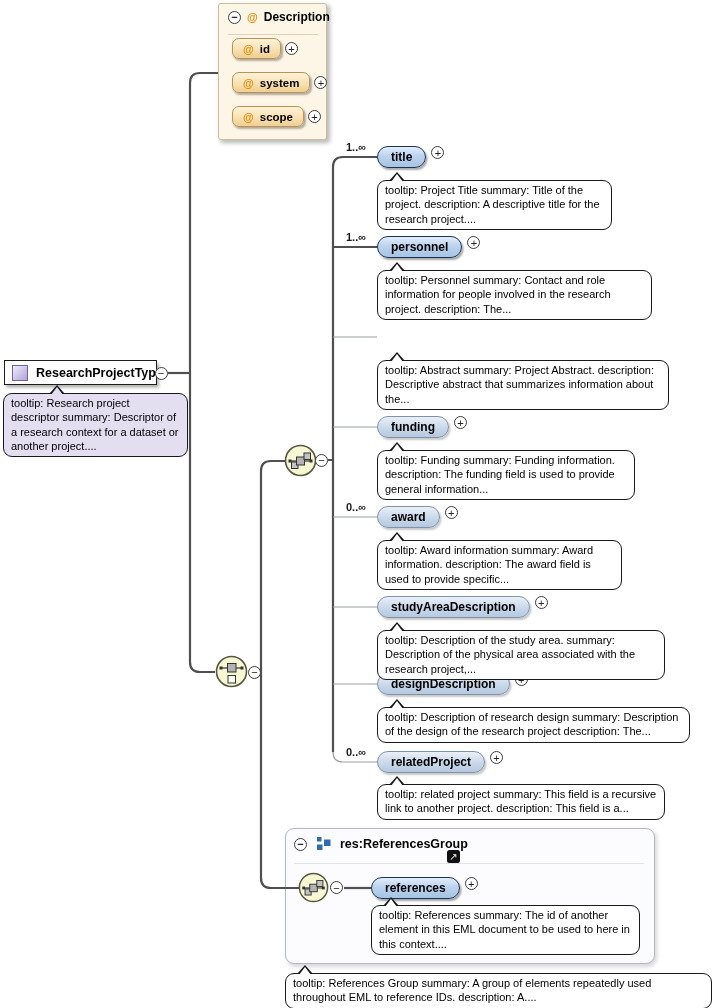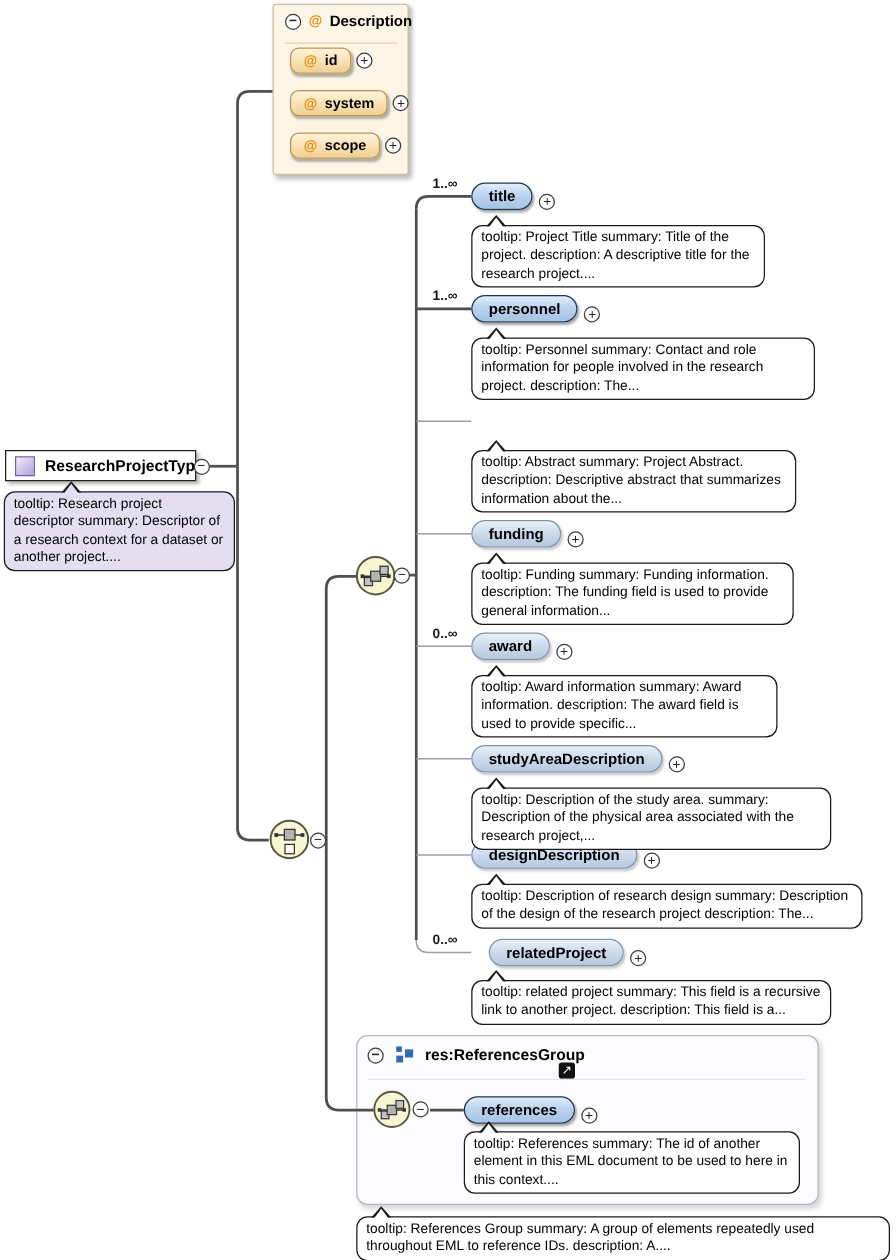--- a/index.html
+++ b/index.html
@@ -6,21 +6,21 @@
   #canvas{position:relative;width:717px;height:1008px;background:#fff;overflow:hidden;
           font-family:"Liberation Sans","DejaVu Sans",sans-serif;color:#000;}
   svg.wires{position:absolute;left:0;top:0;z-index:1;}
   .comp{position:absolute;z-index:2;}
   
   .pm{position:absolute;width:13px;height:13px;border-radius:50%;background:#fff;border:1px solid #3c3c3c;
       display:flex;align-items:center;justify-content:center;font-size:11px;line-height:10px;z-index:3;
       box-sizing:border-box;color:#222;}
   .pm.inline{position:static;flex:0 0 13px;}
   
-  .row{position:absolute;display:flex;align-items:flex-end;gap:5px;z-index:2;}
+  .row{position:absolute;display:flex;align-items:flex-start;gap:5px;z-index:2;}
   .pill{height:22px;border-radius:11px;display:flex;align-items:center;padding:0 13px;
         font-weight:bold;font-size:12px;white-space:nowrap;box-sizing:border-box;
         background:linear-gradient(180deg,#e2edfa 0%,#bcd3ee 45%,#a6c4e4 100%);
         border:1.5px solid #1b3452;box-shadow:1.5px 2px 2px rgba(0,0,0,.35);}
   .pill.optional{border:1px solid #7f93a8;box-shadow:1.5px 2px 2px rgba(0,0,0,.22);
         background:linear-gradient(180deg,#eaf0f7 0%,#c9d8ea 55%,#b6c9e0 100%);}
   .card{position:absolute;font-size:11px;font-weight:bold;color:#1a1a1a;z-index:2;white-space:nowrap;}
   
   .tip{position:absolute;background:#fff;border:1px solid #1a1a1a;border-radius:9px;
        padding:2px 7px 3px 7px;font-size:11px;line-height:1.3;z-index:4;box-sizing:border-box;}
@@ -198,21 +198,21 @@
     <span class="pm inline">+</span>
   </div>
   <div class="tip" style="left:377px;top:270px;width:275px;">tooltip: Personnel summary: Contact and role information for people involved in the research project. description: The...</div>
 
   <div class="row" style="left:377px;top:326px;margin-top:36px;">
     <div class="pill optional">
         <span>abstract</span>
       </div>
     <span class="pm inline">+</span>
   </div>
-  <div class="tip" style="left:377px;top:360px;width:260px;">tooltip: Abstract summary: Project Abstract. description: Descriptive abstract that summarizes information about the...</div>
+  <div class="tip" style="left:377px;top:360px;width:292px;">tooltip: Abstract summary: Project Abstract. description: Descriptive abstract that summarizes information about the...</div>
 
   <div class="row" style="left:377px;top:416px;">
     <div class="pill optional">
         <span>funding</span>
       </div>
     <span class="pm inline">+</span>
   </div>
   <div class="tip" style="left:377px;top:450px;width:258px;">tooltip: Funding summary: Funding information. description: The funding field is used to provide general information...</div>
 
   <span class="card" style="left:346px;top:501px;">0..∞</span>
@@ -234,21 +234,21 @@
 
   <div class="row" style="left:377px;top:673px;">
     <div class="pill optional">
         <span>designDescription</span>
       </div>
     <span class="pm inline">+</span>
   </div>
   <div class="tip" style="left:377px;top:707px;width:313px;">tooltip: Description of research design summary: Description of the design of the research project description: The...</div>
 
   <span class="card" style="left:346px;top:746px;">0..∞</span>
-  <div class="row" style="left:391px;top:751px;">
+  <div class="row" style="left:377px;top:751px;">
     <div class="pill optional">
         <span>relatedProject</span>
       </div>
     <span class="pm inline">+</span>
   </div>
   <div class="tip" style="left:377px;top:784px;width:288px;">tooltip: related project summary: This field is a recursive link to another project. description: This field is a...</div>
 
   <div class="row" style="left:371px;top:877px;">
     <div class="pill">
         <span>references</span>

